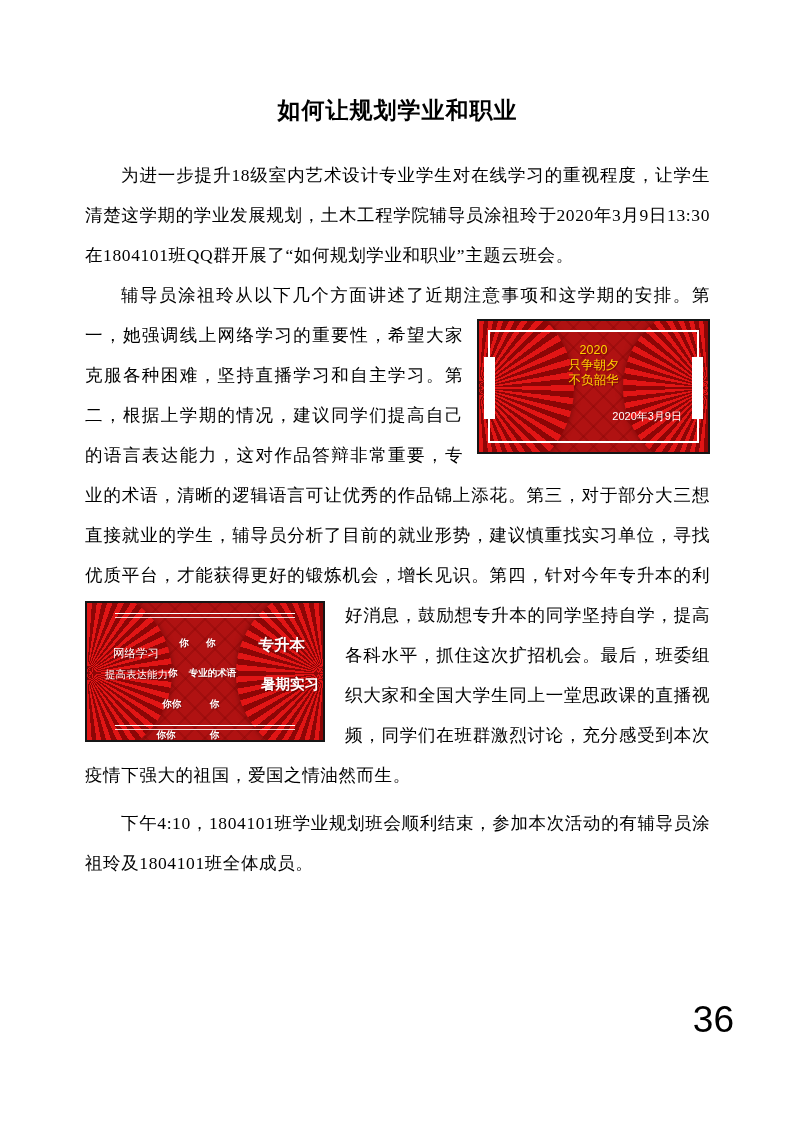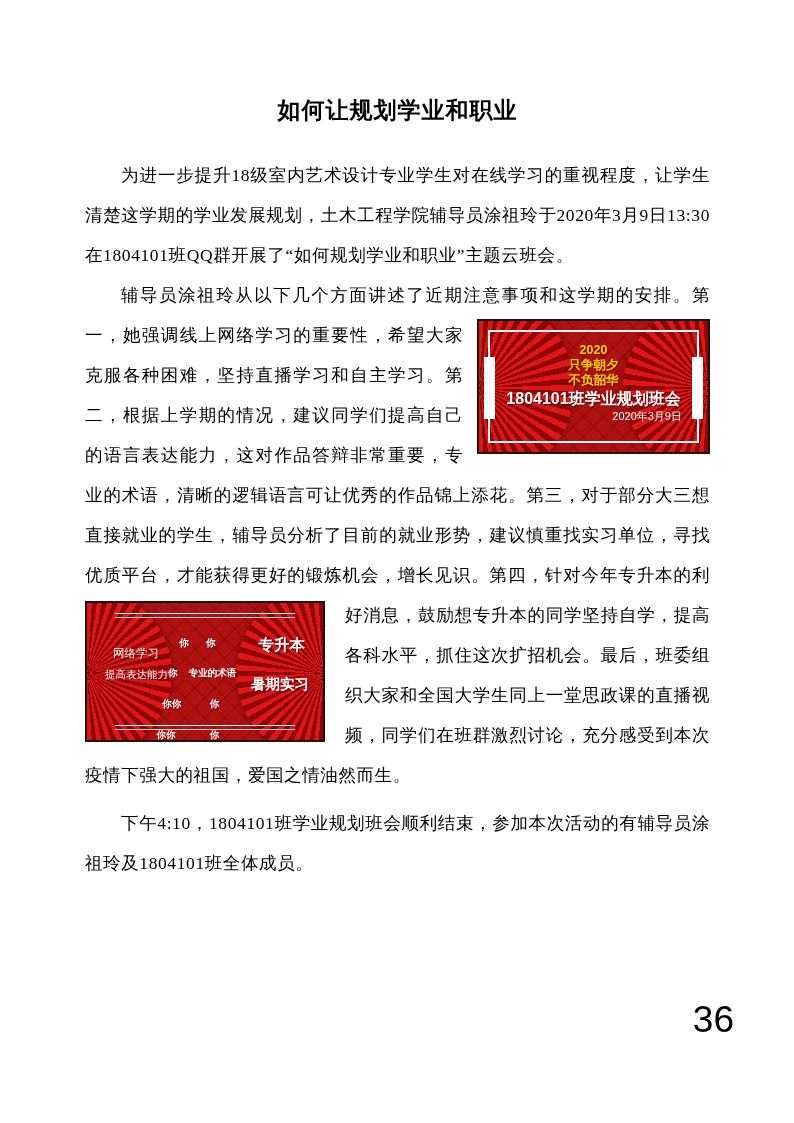--- a/index.html
+++ b/index.html
@@ -48,38 +48,38 @@
   .fig2 .fan-l{width:170px;height:170px;left:-85px;top:-15px;}
   .fig2 .fan-r{width:175px;height:175px;right:-88px;top:-17px;}
 
   .frame{position:absolute;inset:9px;border:2px solid #ffffff;}
   .handle{position:absolute;width:11px;height:62px;background:#ffffff;top:36px;}
   .handle-l{left:5px;}
   .handle-r{right:5px;}
 
   .cover-text{position:absolute;left:0;right:0;top:22px;display:block;}
   .cover-text span{display:block;}
-  .gold{color:#ffd200;font-weight:bold;font-size:12.5px;line-height:15px;
+  .gold{color:#ffd200;font-weight:normal;font-size:12.5px;line-height:15px;
         font-family:"Liberation Sans",sans-serif;text-shadow:1px 1px 1px rgba(90,0,0,.6);}
   .cover-title{color:#ffffff;font-weight:bold;font-size:16px;line-height:21px;
         font-family:"Liberation Sans",sans-serif;text-shadow:1px 1px 1px rgba(0,0,0,.45);}
   .cover-date{position:absolute;right:26px;bottom:16px;color:#ffffff;font-size:11px;
         font-family:"Liberation Sans",sans-serif;display:block;}
 
   .hline{position:absolute;left:28px;right:28px;height:3px;
          border-top:1px solid #ffffff;border-bottom:1px solid rgba(255,255,255,.85);}
   .hline-top{top:10px;}
   .hline-bottom{bottom:10px;}
 
   .fig-label{position:absolute;color:#ffffff;font-family:"Liberation Sans",sans-serif;
              text-shadow:1px 1px 1px rgba(90,0,0,.6);white-space:nowrap;display:block;}
   .lbl-topleft{left:26px;top:30px;font-size:11.5px;}
   .lbl-topright{right:18px;top:22px;font-size:15.5px;font-weight:bold;}
   .lbl-bottomleft{left:18px;bottom:46px;font-size:10.5px;}
-  .lbl-bottomright{right:14px;bottom:36px;font-size:14.5px;font-weight:bold;}
+  .lbl-bottomright{right:4px;bottom:36px;font-size:14.5px;font-weight:bold;}
 
   .wordart{
     position:absolute;left:58px;top:14px;display:block;
     font-family:"DejaVu Sans Mono",monospace;
     font-size:9.5px;line-height:10.3px;color:#ffffff;font-weight:bold;
     white-space:pre;text-align:left;text-shadow:1px 1px 0 rgba(90,0,0,.5);
   }
   .wordart span{display:block;}
 
   .page-number{
@@ -102,21 +102,20 @@
       <span>辅导员涂祖玲从以下几个方面讲述了近期注意事项和这学期的安排。第一，</span><span class="fig fig1">
         <span class="fan fan-l"></span>
         <span class="fan fan-r"></span>
         <span class="frame"></span>
         <span class="handle handle-l"></span>
         <span class="handle handle-r"></span>
         <span class="cover-text">
           <span class="gold">2020</span>
           <span class="gold">只争朝夕</span>
           <span class="gold">不负韶华</span>
-          <span class="cover-title">1804101班学业规划班会</span>
         </span>
         <span class="cover-date">2020年3月9日</span>
       </span><span>她强调线上网络学习的重要性，希望大家克服各种困难，坚持直播学习和自主学习。第二，根据上学期的情况，建议同学们提高自己的语言表达能力，这对作品答辩非常重要，专业的术语，清晰的逻辑语言可让优秀的作品锦上添花。第三，对于部分大三想直接就业的学生，辅导员分析了目前的就业形势，建议慎重找实习单位，寻找优质平台，才能获得更好的锻炼机会，增长见识。第四，针对今年专升本的利好消息，鼓励想专升本</span><span class="fig fig2">
         <span class="fan fan-l"></span>
         <span class="fan fan-r"></span>
         <span class="hline hline-top"></span>
         <span class="hline hline-bottom"></span>
         <span class="fig-label lbl-topleft">网络学习</span>
         <span class="fig-label lbl-topright">专升本</span>
         <span class="fig-label lbl-bottomleft">提高表达能力</span>

